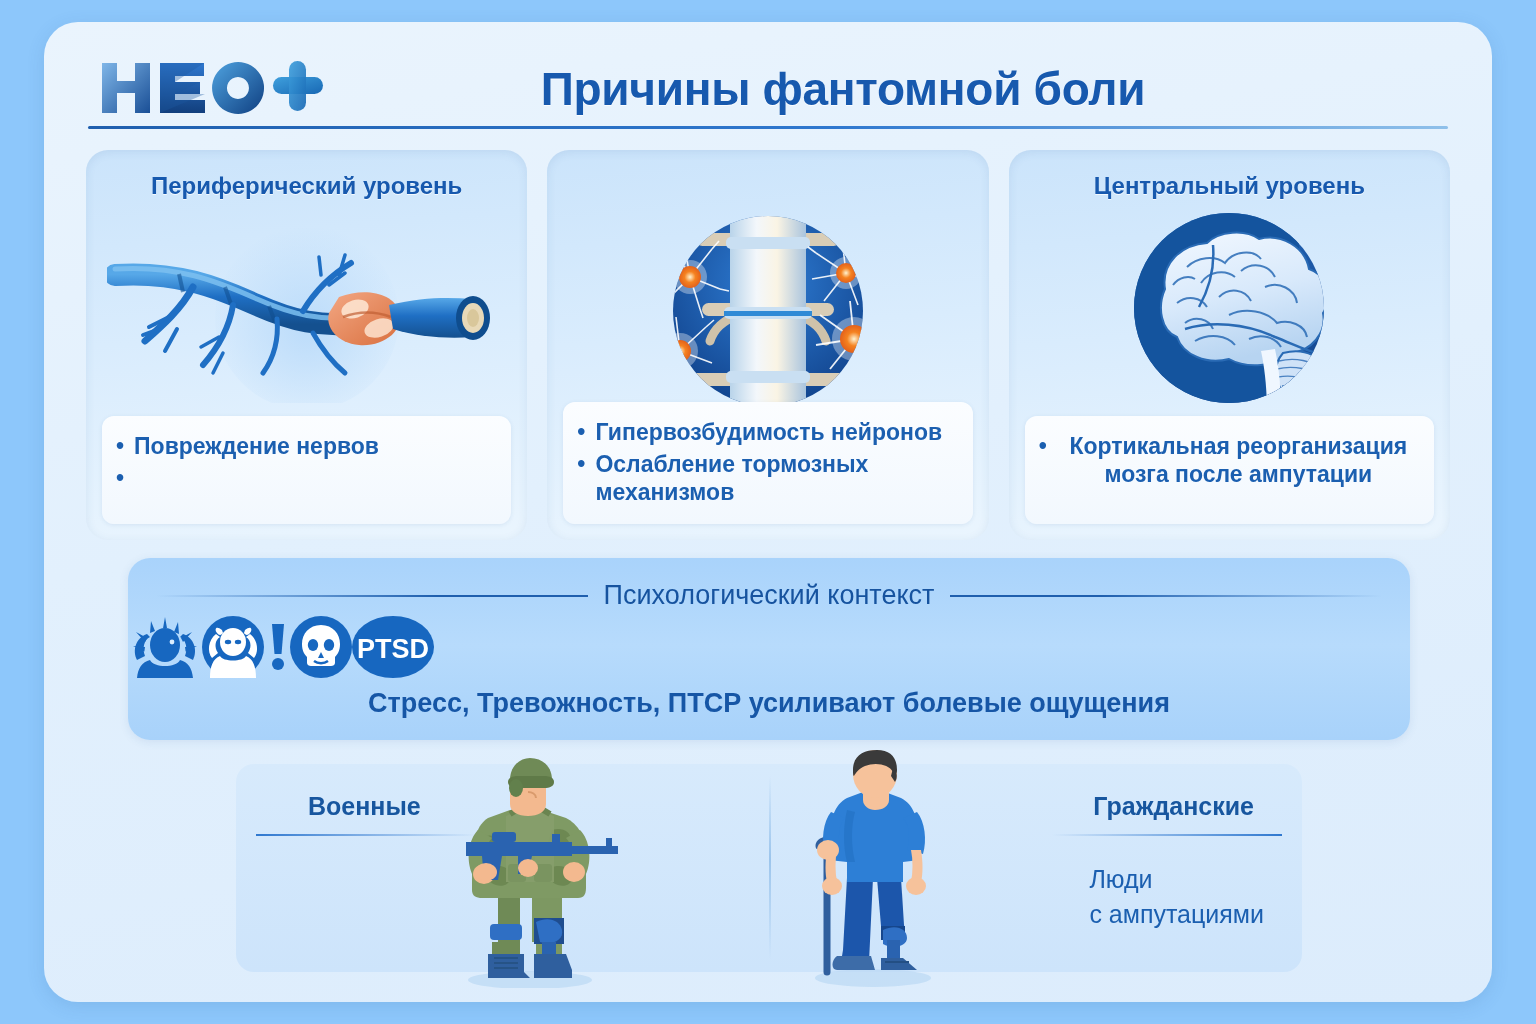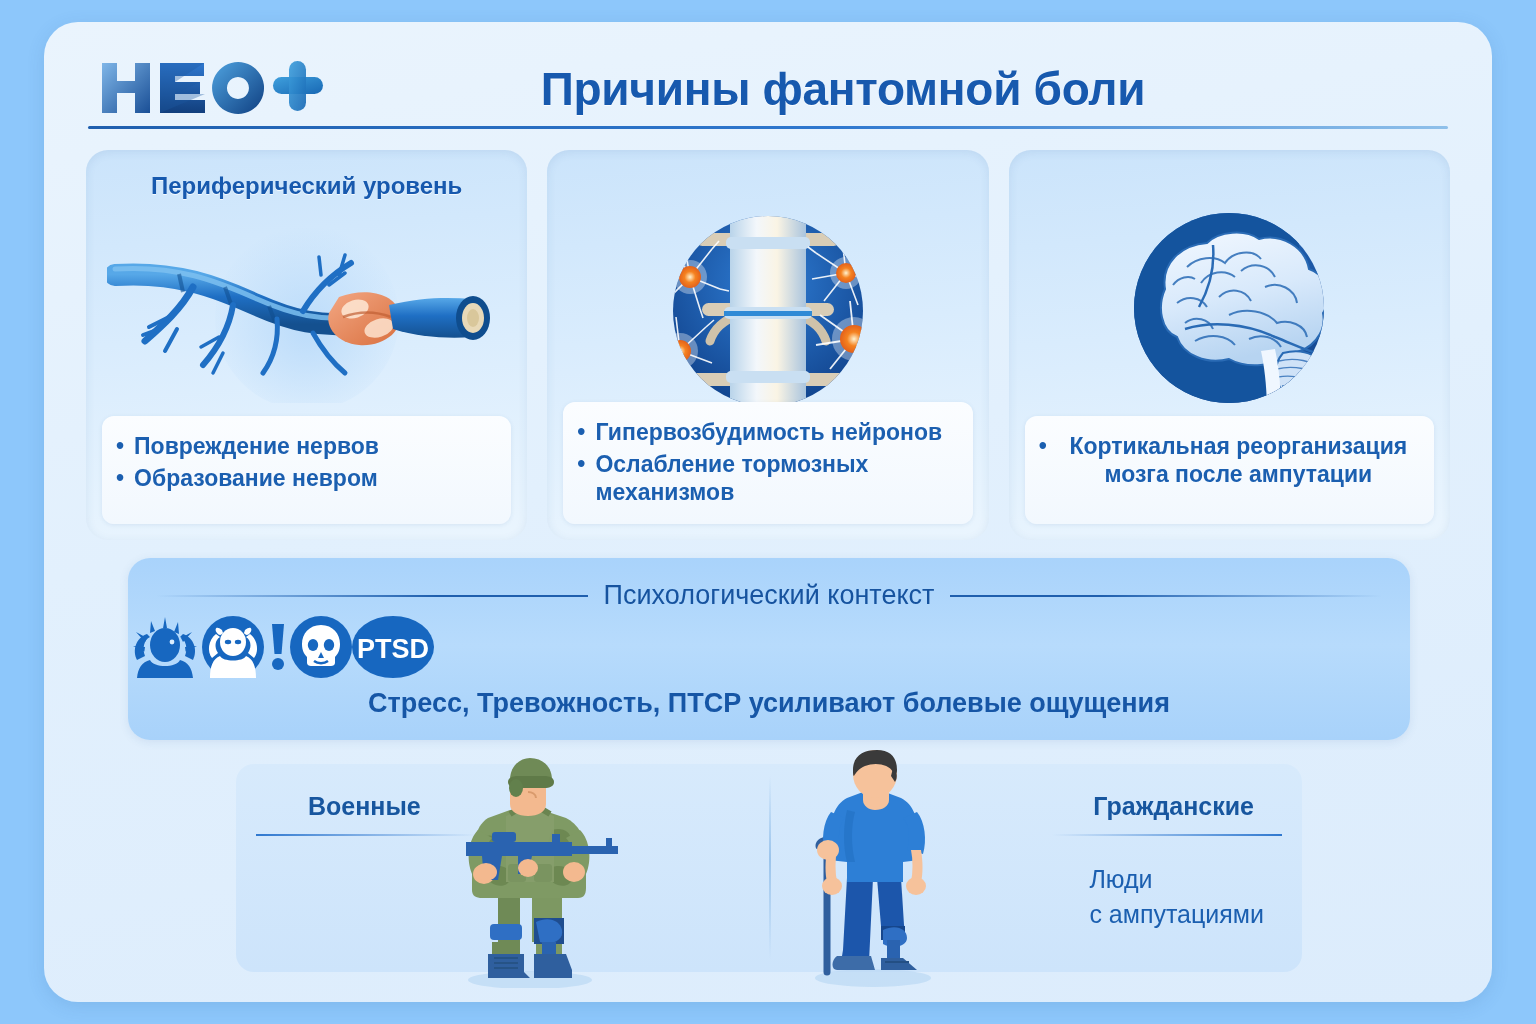--- a/index.html
+++ b/index.html
@@ -239,21 +239,20 @@
           <ellipse cx="366" cy="105" rx="6" ry="9" fill="#d9c79b"></ellipse>
         </svg>
       </div>
       <div class="bullet-box">
         <div class="bullet">
           <span class="dot">•</span>
           <span>Повреждение нервов</span>
         </div>
         <div class="bullet">
           <span class="dot">•</span>
-          <span>Образование невром</span>
         </div>
       </div>
     </div>
 
     <div class="card card-2">
       <div class="card-art">
         <svg width="300" height="195" viewBox="0 0 300 195" aria-hidden="true">
           <defs>
             <radialGradient id="discg" cx="50%" cy="35%" r="72%">
               <stop offset="0" stop-color="#2f7ed6"></stop>
@@ -350,20 +349,21 @@
           <span>Гипервозбудимость нейронов</span>
         </div>
         <div class="bullet">
           <span class="dot">•</span>
           <span>Ослабление тормозных механизмов</span>
         </div>
       </div>
     </div>
 
     <div class="card card-3">
+      <div class="card-title">Центральный уровень</div>
       <div class="card-art">
         <svg width="320" height="195" viewBox="0 0 320 195" aria-hidden="true">
           <defs>
             <radialGradient id="bcirc" cx="48%" cy="30%" r="75%">
               <stop offset="0" stop-color="#2f7ed6"></stop>
                 <stop offset="1" stop-color="#0f3f87"></stop>
             </radialGradient>
             <linearGradient id="bgrad" x1="0" y1="0" x2="0.3" y2="1">
               <stop offset="0" stop-color="#f2f8ff"></stop>
                 <stop offset=".55" stop-color="#d8e9fb"></stop>

